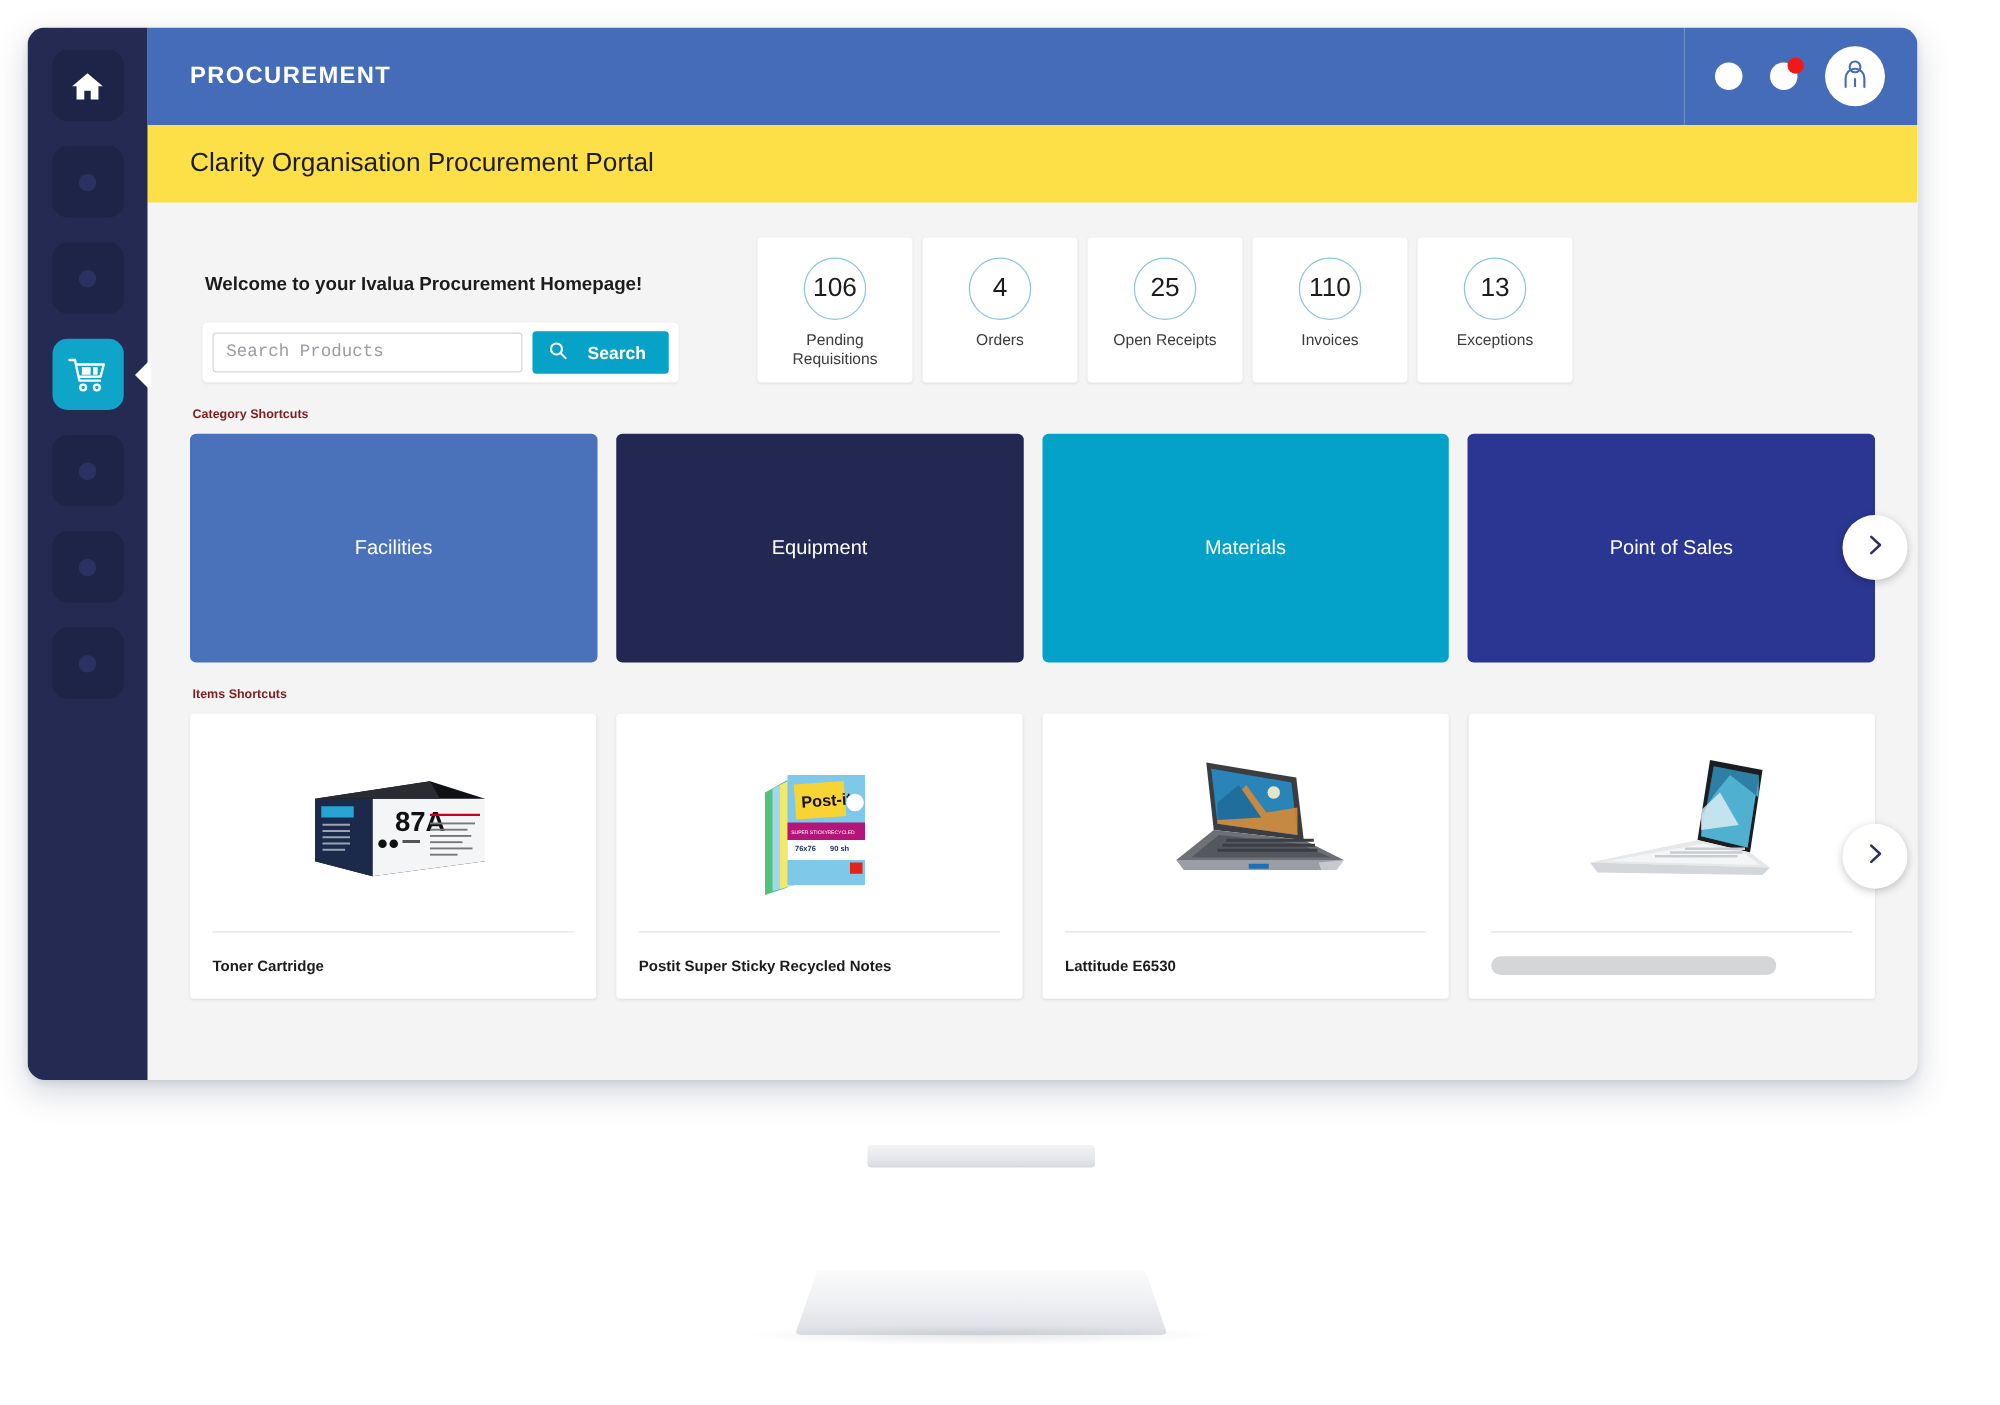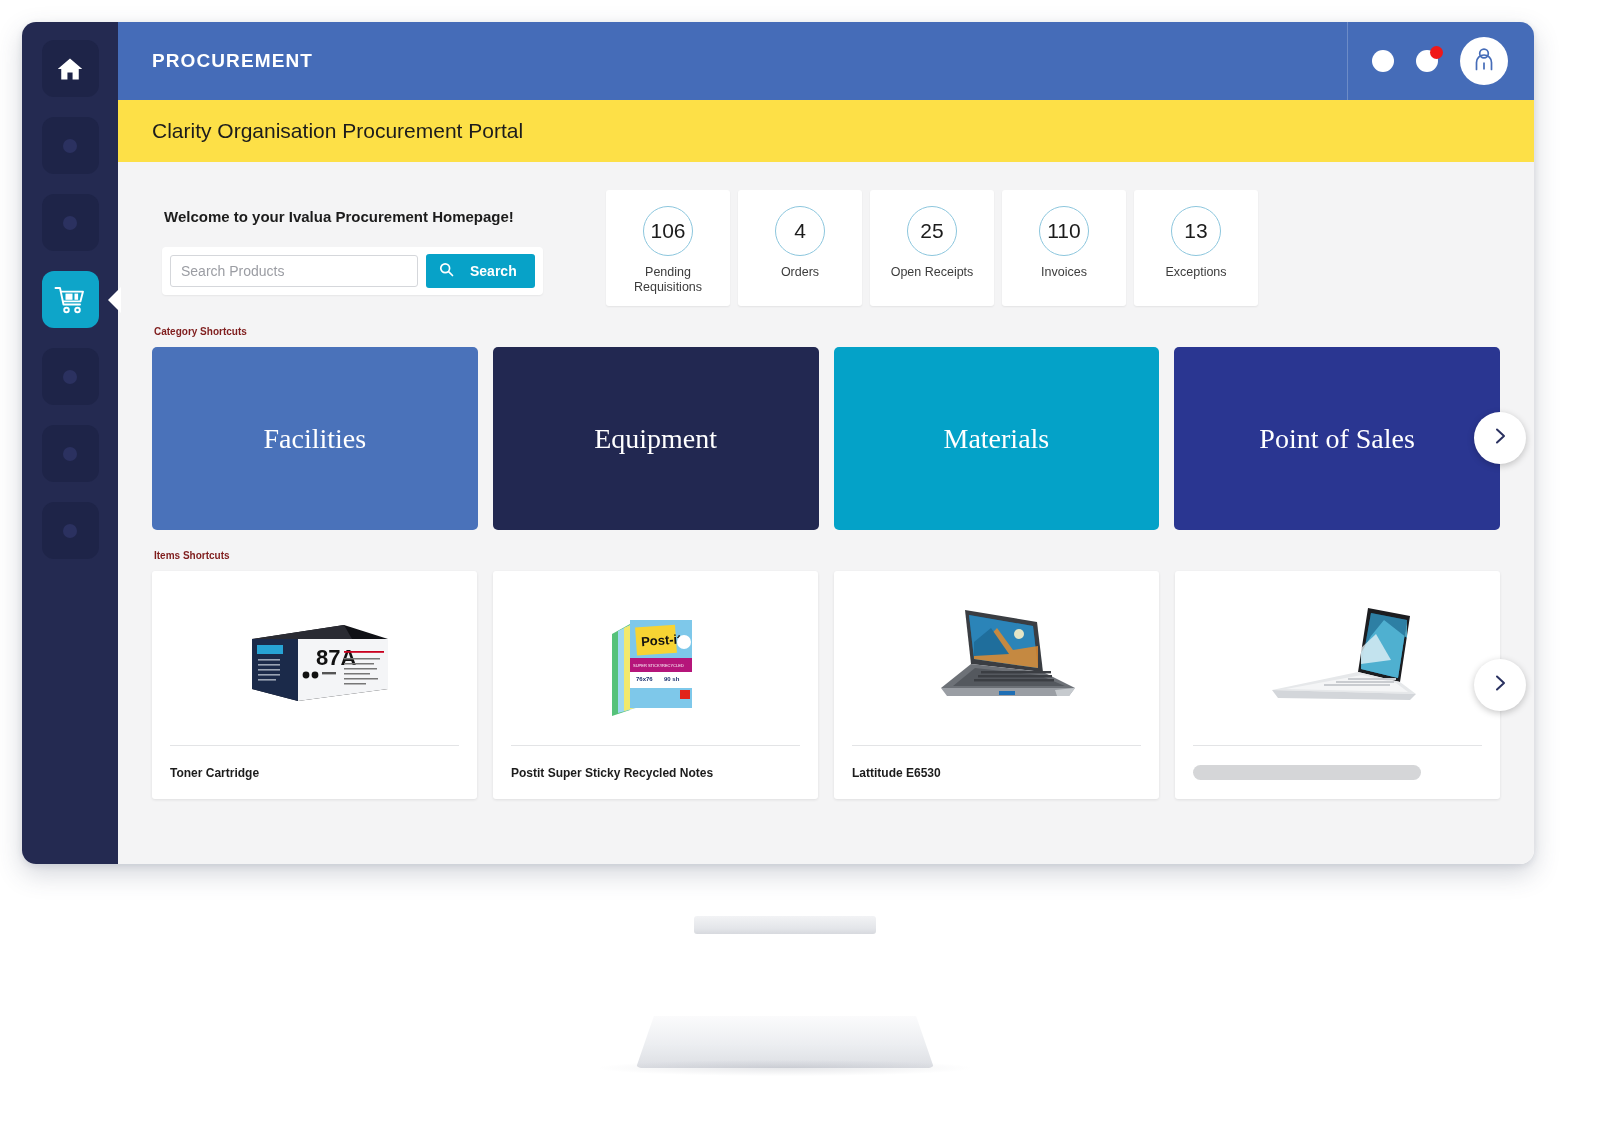--- a/index.html
+++ b/index.html
@@ -105,34 +105,34 @@
 
   .page-title-bar {
     background: #fde047; flex: 0 0 62px;
     display: flex; align-items: center; padding-left: 34px;
   }
   .page-title { font-size: 21px; color: #1c1c1c; }
 
   .content { flex: 1; padding: 24px 34px 0 34px; overflow: hidden; }
 
   
-  .row-top { display: flex; gap: 0; align-items: center; }
+  .row-top { display: flex; gap: 0; align-items: flex-end; }
   .welcome-col { width: 420px; flex: 0 0 420px; }
   .welcome-text { font-size: 15px; font-weight: bold; color: #1c1c1c; margin: 10px 0 22px 12px; }
   .search-wrap {
     background: #ffffff; border-radius: 4px;
     padding: 7px 8px; display: inline-flex; align-items: center;
     margin-left: 10px;
     box-shadow: 0 1px 2px rgba(0,0,0,.06);
   }
   .search-input {
     width: 248px; height: 32px;
     border: 1px solid #d5d7db; border-radius: 3px;
     padding: 0 10px; font-size: 14px; color: #333;
-    font-family: Liberation Sans, sans-serif;
+    font-family: Liberation Mono, monospace;
     outline: none;
   }
   .search-input::placeholder { color: #9b9da3; }
   .search-btn {
     height: 34px; margin-left: 8px; padding: 0 18px 0 13px;
     background: #07a2c8; border: none; border-radius: 3px;
     color: #ffffff; font-size: 14px; font-weight: bold;
     display: inline-flex; align-items: center; gap: 16px;
     cursor: pointer; font-family: "Liberation Sans", sans-serif;
   }
@@ -157,21 +157,21 @@
   }
 
   
   .section-title { font-size: 10px; font-weight: bold; color: #7f1d1d; margin: 20px 0 10px 2px; }
 
   
   .cat-row { display: flex; gap: 15px; position: relative; }
   .cat-tile {
     flex: 1; height: 183px; border-radius: 5px;
     display: flex; align-items: center; justify-content: center;
-    color: #ffffff; font-size: 28px; cursor: pointer; font-family: Liberation Serif, serif;
+    color: #ffffff; font-size: 16px; cursor: pointer;
   }
 
   
   .item-row { display: flex; gap: 16px; position: relative; }
   .item-card {
     flex: 1; height: 228px; background: #ffffff; border-radius: 3px;
     box-shadow: 0 1px 3px rgba(0,0,0,.09);
     display: flex; flex-direction: column; cursor: pointer;
     overflow: hidden;
   }

